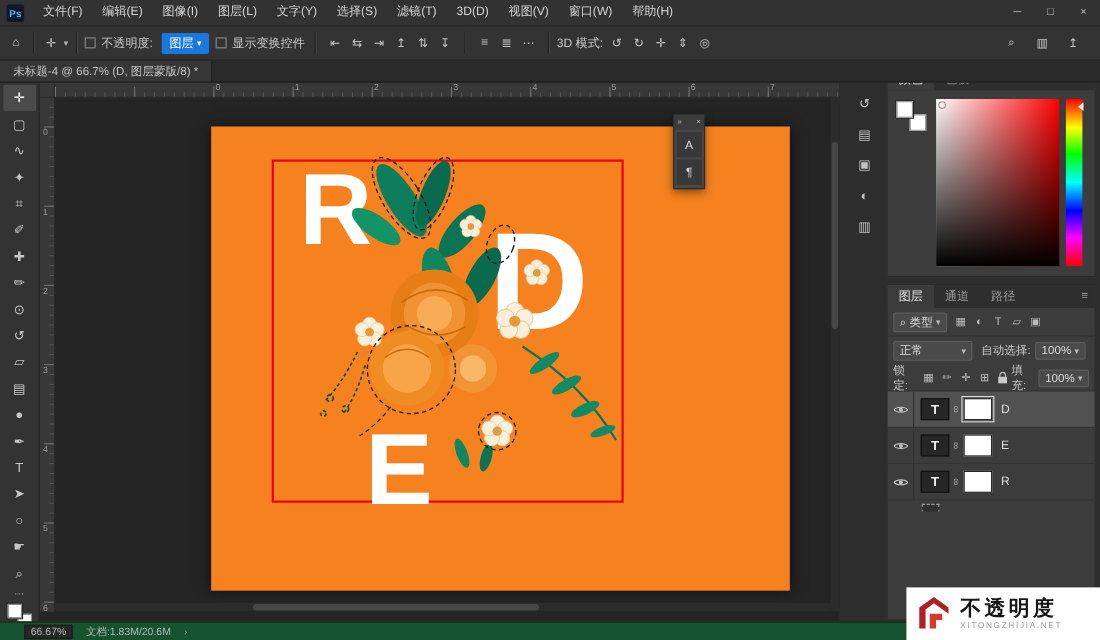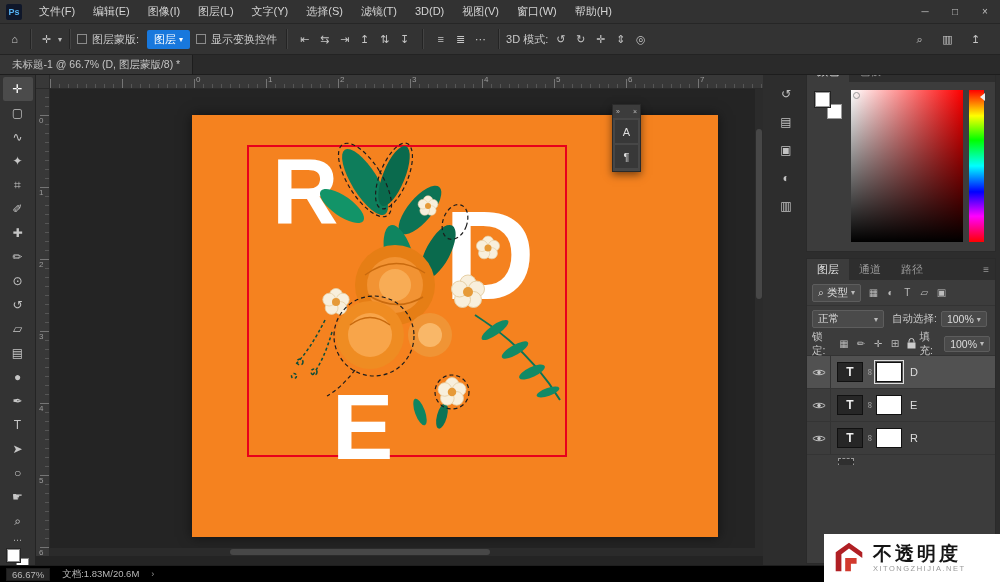--- a/index.html
+++ b/index.html
@@ -88,21 +88,21 @@
 .layer-row.selected{background:#515151}
 .eye-cell{width:24px;height:100%;display:flex;align-items:center;justify-content:center;border-right:1px solid #333;flex:none}
 .t-thumb{width:26px;height:20px;margin-left:6px;background:#262626;border:1px solid #111;color:#eee;display:flex;align-items:center;justify-content:center;font-size:12px;font-weight:bold;flex:none}
 .chain{width:13px;text-align:center;display:inline-block;transform:rotate(90deg);font-size:9px;color:#b5b5b5;flex:none}
 .mask-thumb{width:26px;height:20px;background:#fff;border:1px solid #111;flex:none}
 .mask-thumb.active-mask{outline:1px solid #ddd;outline-offset:1px}
 .layer-name{margin-left:8px;color:#ddd;font-size:11px}
 #partial-row{height:10px;overflow:hidden;display:flex}
 #partial-thumb{width:16px;height:14px;border:1px dashed #9a9a9a;background:#2f2f2f;margin-left:31px;margin-top:3px}
 
-#statusbar{position:absolute;left:0;bottom:0;width:100%;height:17px;background:#000000;border-top:1px solid #1e1e1e;display:flex;align-items:center;font-size:9.5px;color:#b8b8b8;gap:12px;padding-left:6px;z-index:35}
+#statusbar{position:absolute;left:0;bottom:0;width:100%;height:17px;background:#14532d;border-top:1px solid #1e1e1e;display:flex;align-items:center;font-size:9.5px;color:#b8b8b8;gap:12px;padding-left:22px;z-index:35}
 #zoom-field{background:#262626;border:1px solid #1c1c1c;padding:0 5px;height:13px;display:flex;align-items:center}
 #status-chevron{font-size:9px;color:#9a9a9a}
 
 #watermark{position:absolute;right:0;bottom:0;width:176px;height:48px;background:#fff;z-index:50;display:flex;align-items:center;padding:3px 6px}
 #wm-text{margin-left:5px;display:flex;flex-direction:column}
 #wm-title{font-size:19px;font-weight:bold;color:#151515;letter-spacing:3px;line-height:1.15}
 #wm-domain{font-size:7.5px;color:#999;letter-spacing:1.5px}
 </style>
 </head>
 <body>
@@ -129,21 +129,21 @@
     </div>
 </div>
 
 <div id="optionsbar">
   <span class="obtn">⌂</span>
   <span class="vsep"></span>
   <span class="obtn">✛</span>
   <span class="caret">▾</span>
   <span class="vsep"></span>
   <span class="cb"></span>
-  <span class="ob-label">图层蒙版:</span>
+  <span class="ob-label">不透明度:</span>
   <span class="blue-select">
       <span>图层</span>
       <span class="caret" style="color:#fff">▾</span>
     </span>
   <span class="cb"></span>
   <span class="ob-label">显示变换控件</span>
   <span class="vsep"></span>
   <span id="align-icons" class="icon-group">
       <span class="obtn">⇤</span>
       <span class="obtn">⇆</span>
@@ -168,21 +168,21 @@
       <span class="obtn">◎</span>
     </span>
   <div id="ob-right">
     <span class="obtn">⌕</span>
     <span class="obtn">▥</span>
     <span class="obtn">↥</span>
   </div>
 </div>
 
 <div id="tabbar">
-  <div id="doc-tab">未标题-1 @ 66.7% (D, 图层蒙版/8) *</div>
+  <div id="doc-tab">未标题-4 @ 66.7% (D, 图层蒙版/8) *</div>
 </div>
 
 <div id="toolbar">
   <div id="tools" style="display:flex;flex-direction:column;align-items:center">
       <div class="tool active">✛</div>
       <div class="tool">▢</div>
       <div class="tool">∿</div>
       <div class="tool">✦</div>
       <div class="tool">⌗</div>
       <div class="tool">✐</div>

